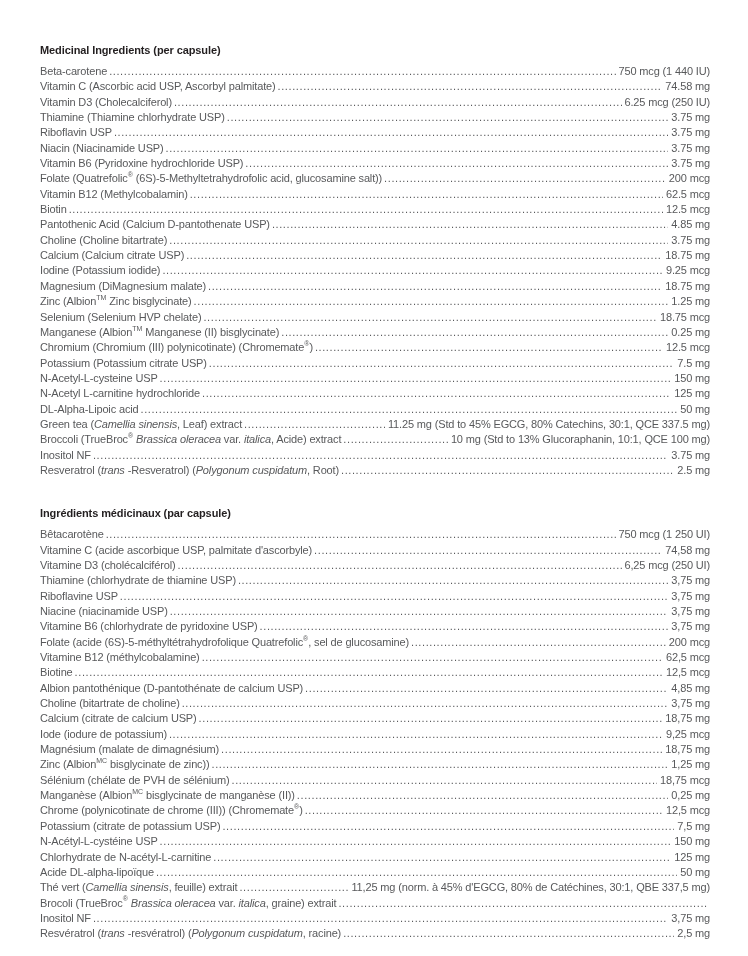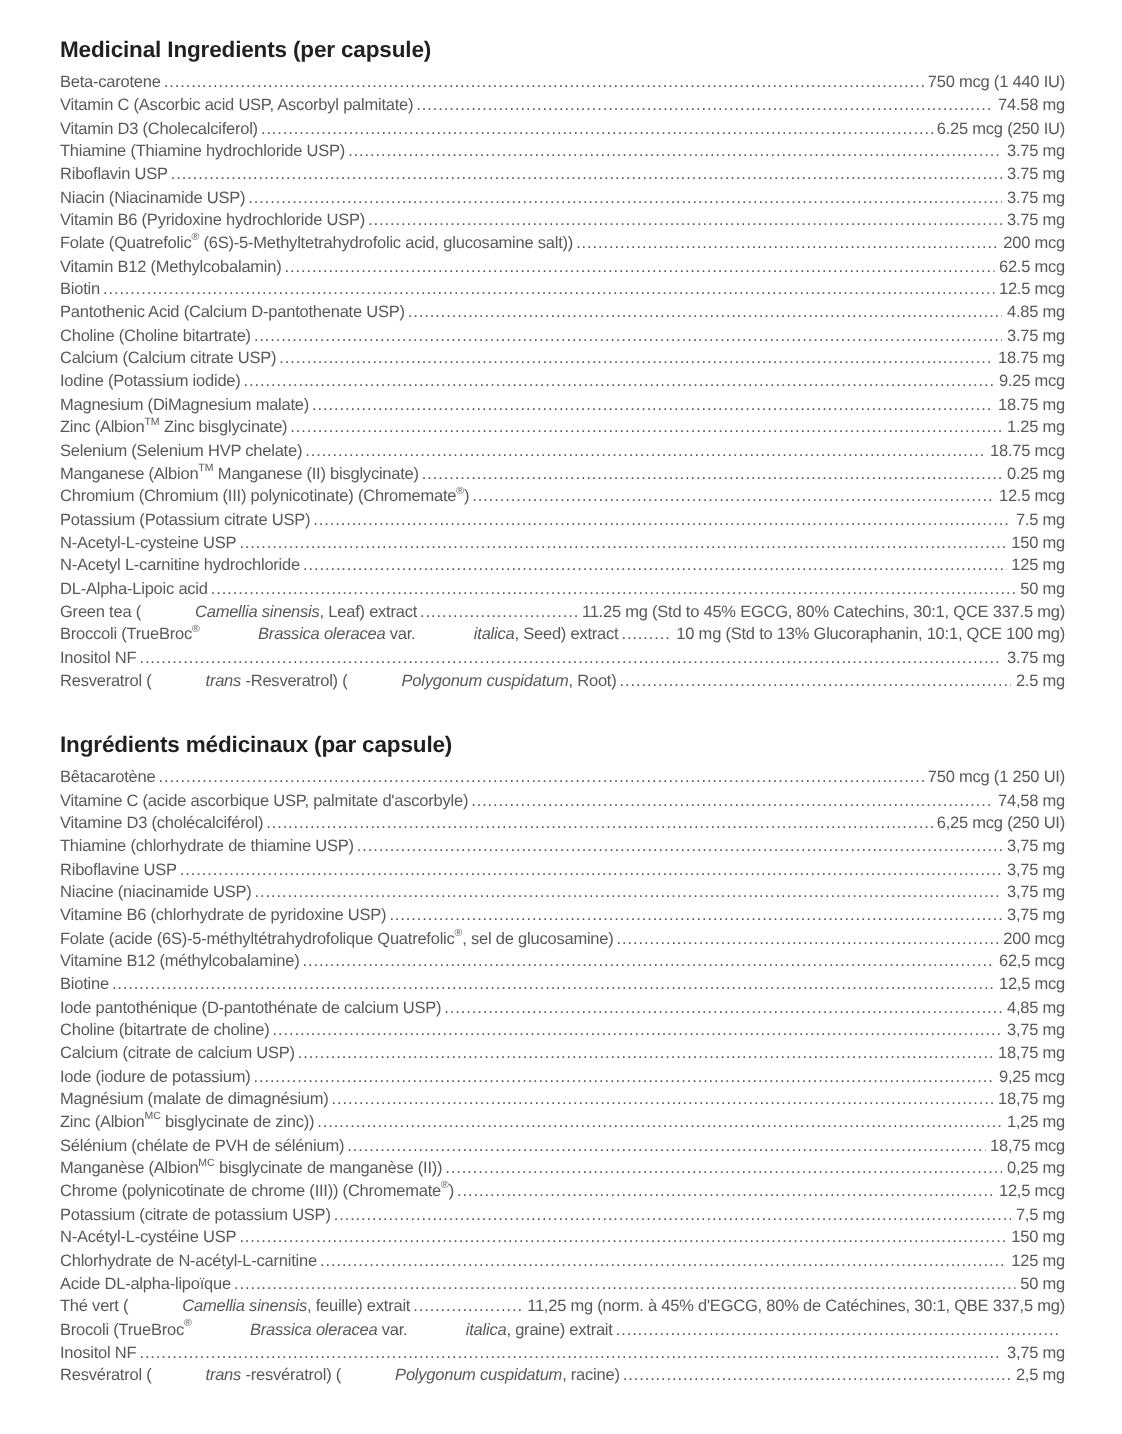--- a/index.html
+++ b/index.html
@@ -9,45 +9,45 @@
     height: 956px;
     background: #ffffff;
     font-family: "Liberation Sans", "DejaVu Sans", sans-serif;
     overflow: hidden;
   }
   .page {
     padding: 26px 38px 0 40px;
     color: var(--body-text, #58595b);
   }
   .heading {
-    font-size: 15px;
+    font-size: 11px;
     font-weight: bold;
     color: var(--heading-text, #231f20);
-    margin: 0 0 6px 0;
+    margin: 16px 0 6px 0;
     line-height: 16px;
     letter-spacing: -0.1px;
   }
   .section-fr { margin-top: 27px; }
   .row {
     display: flex;
     align-items: flex-start;
     font-size: 11px;
     line-height: 15.35px;
     letter-spacing: -0.15px;
     white-space: nowrap;
   }
   .iname  { flex: 0 0 auto; }
   .leader {
     flex: 1 1 auto;
     overflow: hidden;
     margin: 0 3px 0 2px;
     letter-spacing: 0.6px;
   }
   .ivalue { flex: 0 0 auto; }
-  .it { font-style: italic; margin-left: 36px; }
+  .it { font-style: italic; }
   sup {
     font-size: 7px;
     line-height: 0;
     vertical-align: super;
     position: relative;
     top: -0.5px;
     letter-spacing: 0;
   }
 </style>
 </head>
@@ -67,21 +67,21 @@
           <span class="iname"><span>Vitamin C (Ascorbic acid USP, Ascorbyl palmitate)</span></span>
           <span class="leader">................................................................................................................................................................................................................................................................................................................................................................................................................</span>
           <span class="ivalue">74.58 mg</span>
         </div>
         <div class="row">
           <span class="iname"><span>Vitamin D3 (Cholecalciferol)</span></span>
           <span class="leader">................................................................................................................................................................................................................................................................................................................................................................................................................</span>
           <span class="ivalue">6.25 mcg (250 IU)</span>
         </div>
         <div class="row">
-          <span class="iname"><span>Thiamine (Thiamine hydrochloride USP)</span></span>
+          <span class="iname"><span>Thiamine (Thiamine chlorhydrate USP)</span></span>
           <span class="leader">................................................................................................................................................................................................................................................................................................................................................................................................................</span>
           <span class="ivalue">3.75 mg</span>
         </div>
         <div class="row">
           <span class="iname"><span>Riboflavin USP</span></span>
           <span class="leader">................................................................................................................................................................................................................................................................................................................................................................................................................</span>
           <span class="ivalue">3.75 mg</span>
         </div>
         <div class="row">
           <span class="iname"><span>Niacin (Niacinamide USP)</span></span>
@@ -172,21 +172,21 @@
           <span class="iname"><span>DL-Alpha-Lipoic acid</span></span>
           <span class="leader">................................................................................................................................................................................................................................................................................................................................................................................................................</span>
           <span class="ivalue">50 mg</span>
         </div>
         <div class="row">
           <span class="iname"><span>Green tea (</span><span class="it">Camellia sinensis</span><span>, Leaf) extract</span></span>
           <span class="leader">................................................................................................................................................................................................................................................................................................................................................................................................................</span>
           <span class="ivalue">11.25 mg (Std to 45% EGCG, 80% Catechins, 30:1, QCE 337.5 mg)</span>
         </div>
         <div class="row">
-          <span class="iname"><span>Broccoli (TrueBroc</span><sup>®</sup><span> </span><span class="it">Brassica oleracea</span><span> var. </span><span class="it">italica</span><span>, Seed) extract</span></span>
+          <span class="iname"><span>Broccoli (TrueBroc</span><sup>®</sup><span> </span><span class="it">Brassica oleracea</span><span> var. </span><span class="it">italica</span><span>, Acide) extract</span></span>
           <span class="leader">................................................................................................................................................................................................................................................................................................................................................................................................................</span>
           <span class="ivalue">10 mg (Std to 13% Glucoraphanin, 10:1, QCE 100 mg)</span>
         </div>
         <div class="row">
           <span class="iname"><span>Inositol NF</span></span>
           <span class="leader">................................................................................................................................................................................................................................................................................................................................................................................................................</span>
           <span class="ivalue">3.75 mg</span>
         </div>
         <div class="row">
           <span class="iname"><span>Resveratrol (</span><span class="it">trans</span><span> -Resveratrol) (</span><span class="it">Polygonum cuspidatum</span><span>, Root)</span></span>
@@ -243,21 +243,21 @@
           <span class="iname"><span>Vitamine B12 (méthylcobalamine)</span></span>
           <span class="leader">................................................................................................................................................................................................................................................................................................................................................................................................................</span>
           <span class="ivalue">62,5 mcg</span>
         </div>
         <div class="row">
           <span class="iname"><span>Biotine</span></span>
           <span class="leader">................................................................................................................................................................................................................................................................................................................................................................................................................</span>
           <span class="ivalue">12,5 mcg</span>
         </div>
         <div class="row">
-          <span class="iname"><span>Iode pantothénique (D-pantothénate de calcium USP)</span></span>
+          <span class="iname"><span>Albion pantothénique (D-pantothénate de calcium USP)</span></span>
           <span class="leader">................................................................................................................................................................................................................................................................................................................................................................................................................</span>
           <span class="ivalue">4,85 mg</span>
         </div>
         <div class="row">
           <span class="iname"><span>Choline (bitartrate de choline)</span></span>
           <span class="leader">................................................................................................................................................................................................................................................................................................................................................................................................................</span>
           <span class="ivalue">3,75 mg</span>
         </div>
         <div class="row">
           <span class="iname"><span>Calcium (citrate de calcium USP)</span></span>

